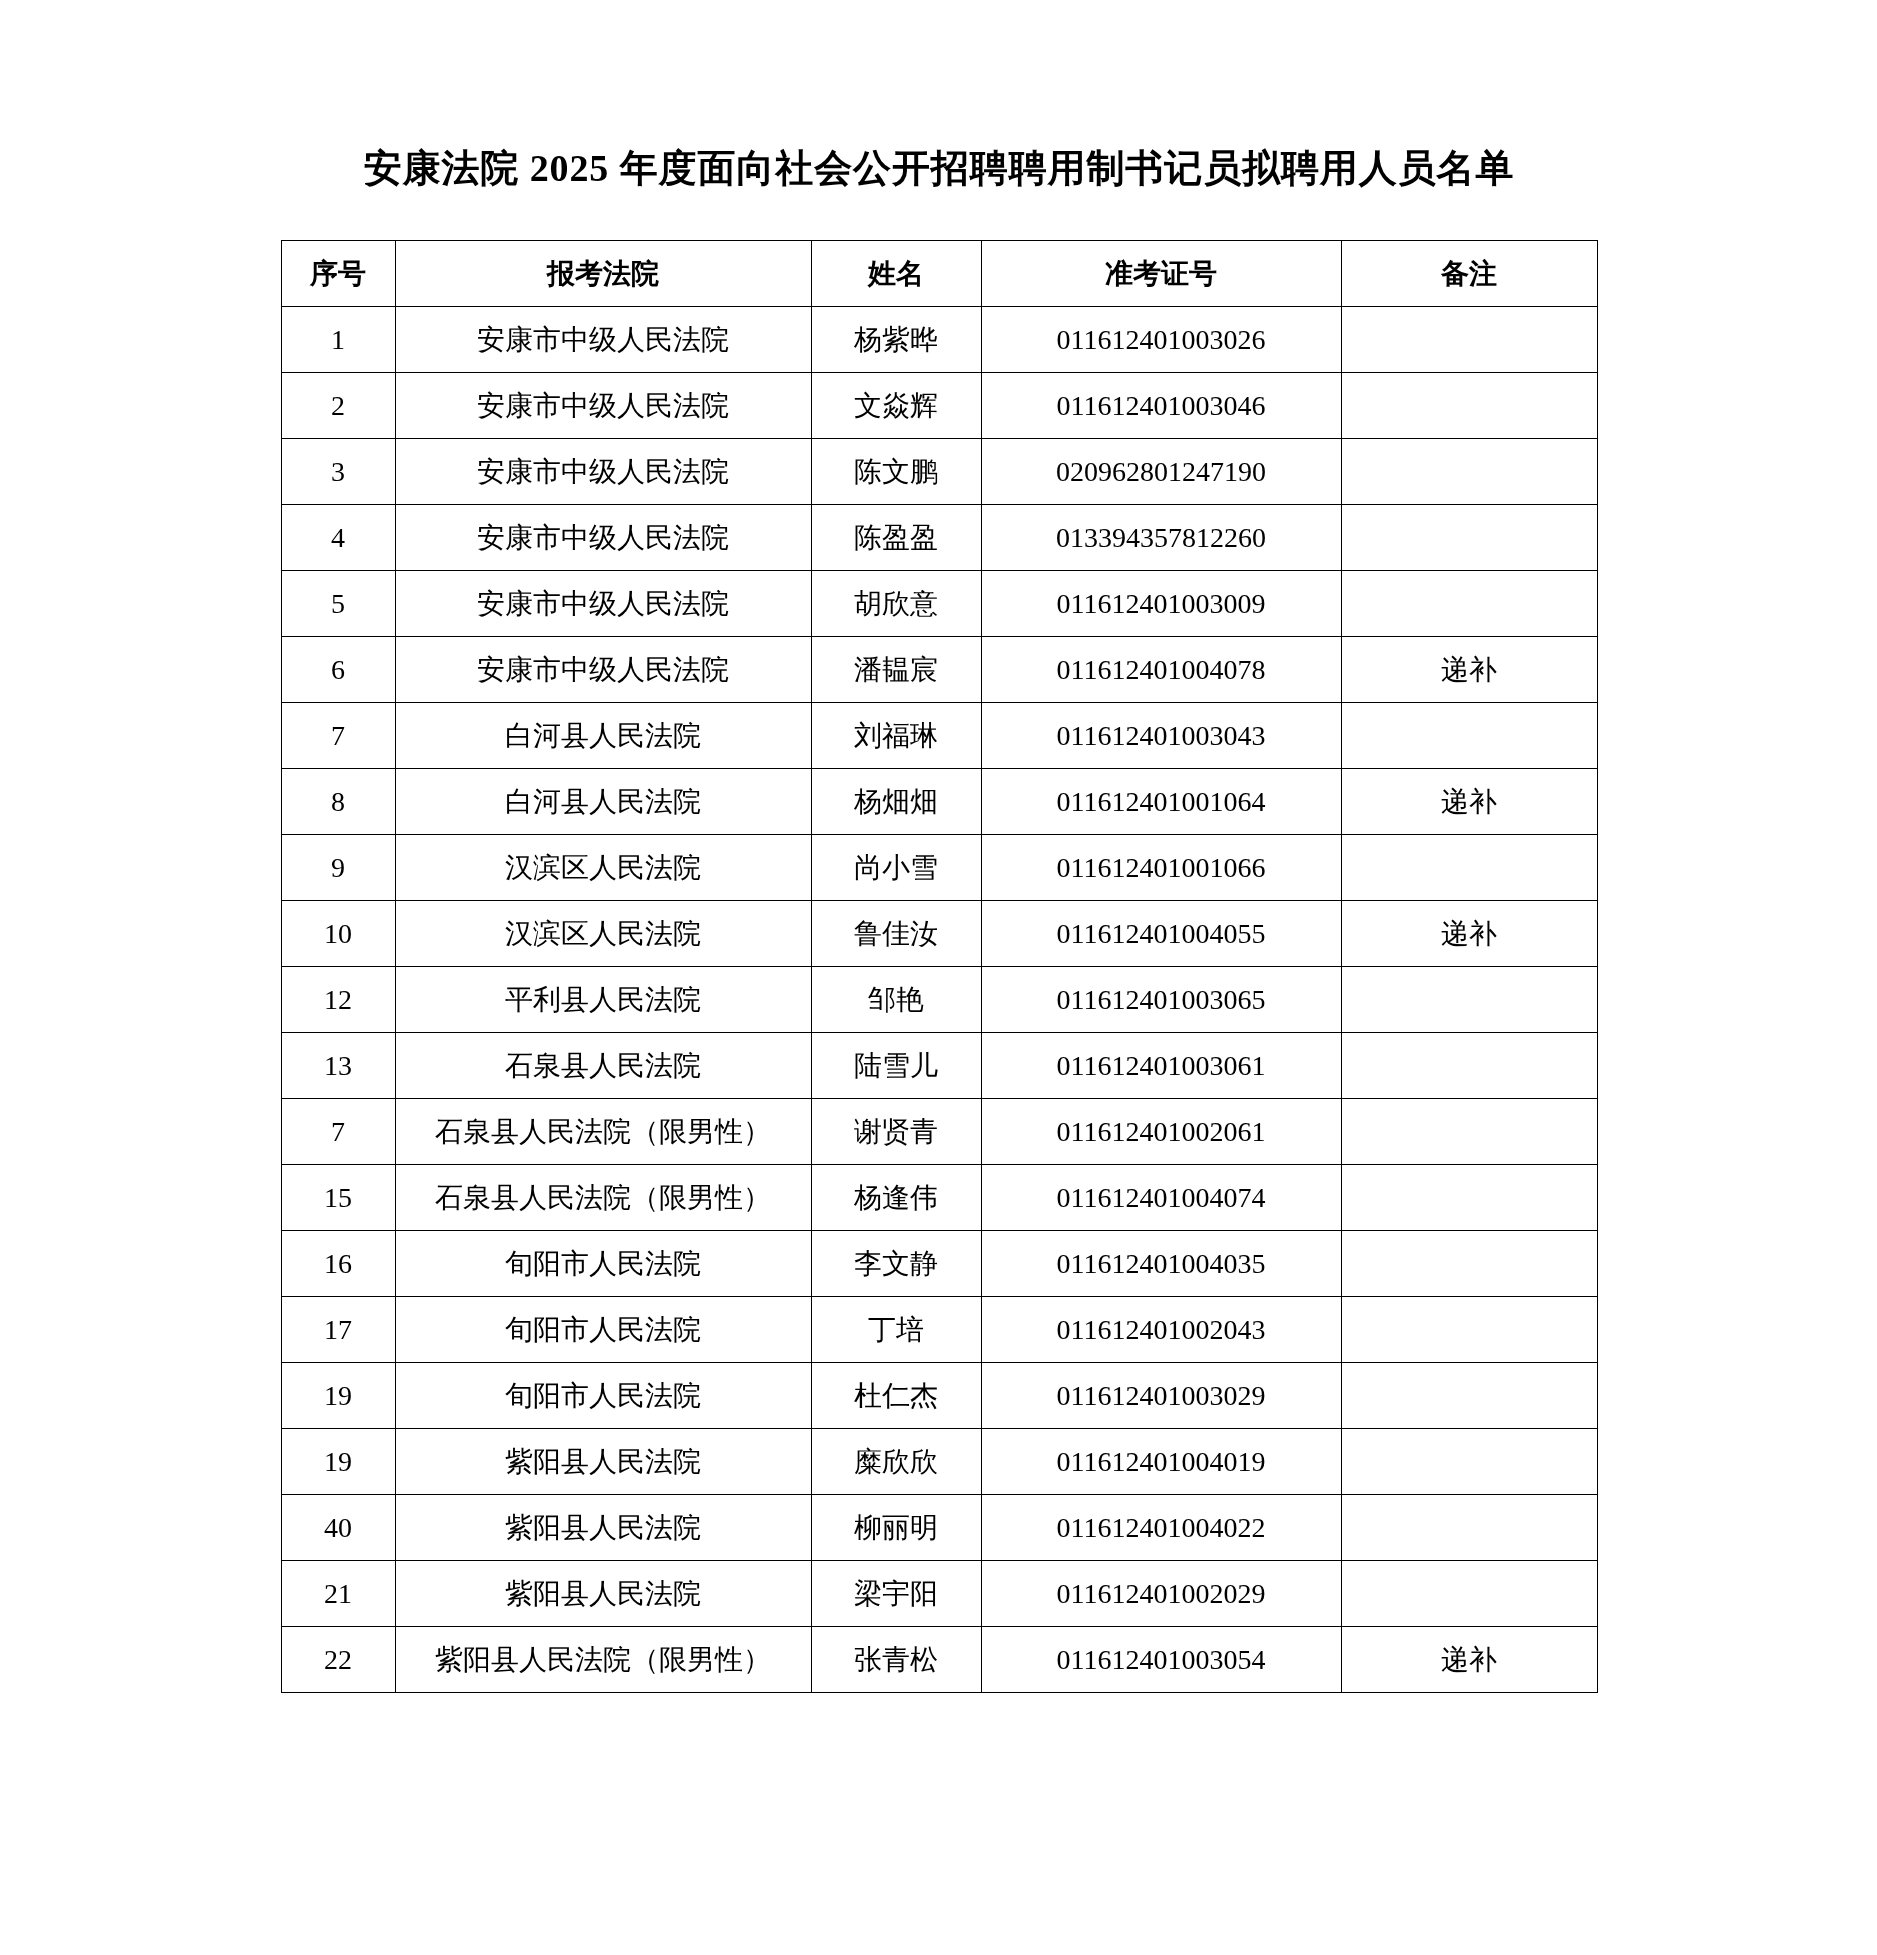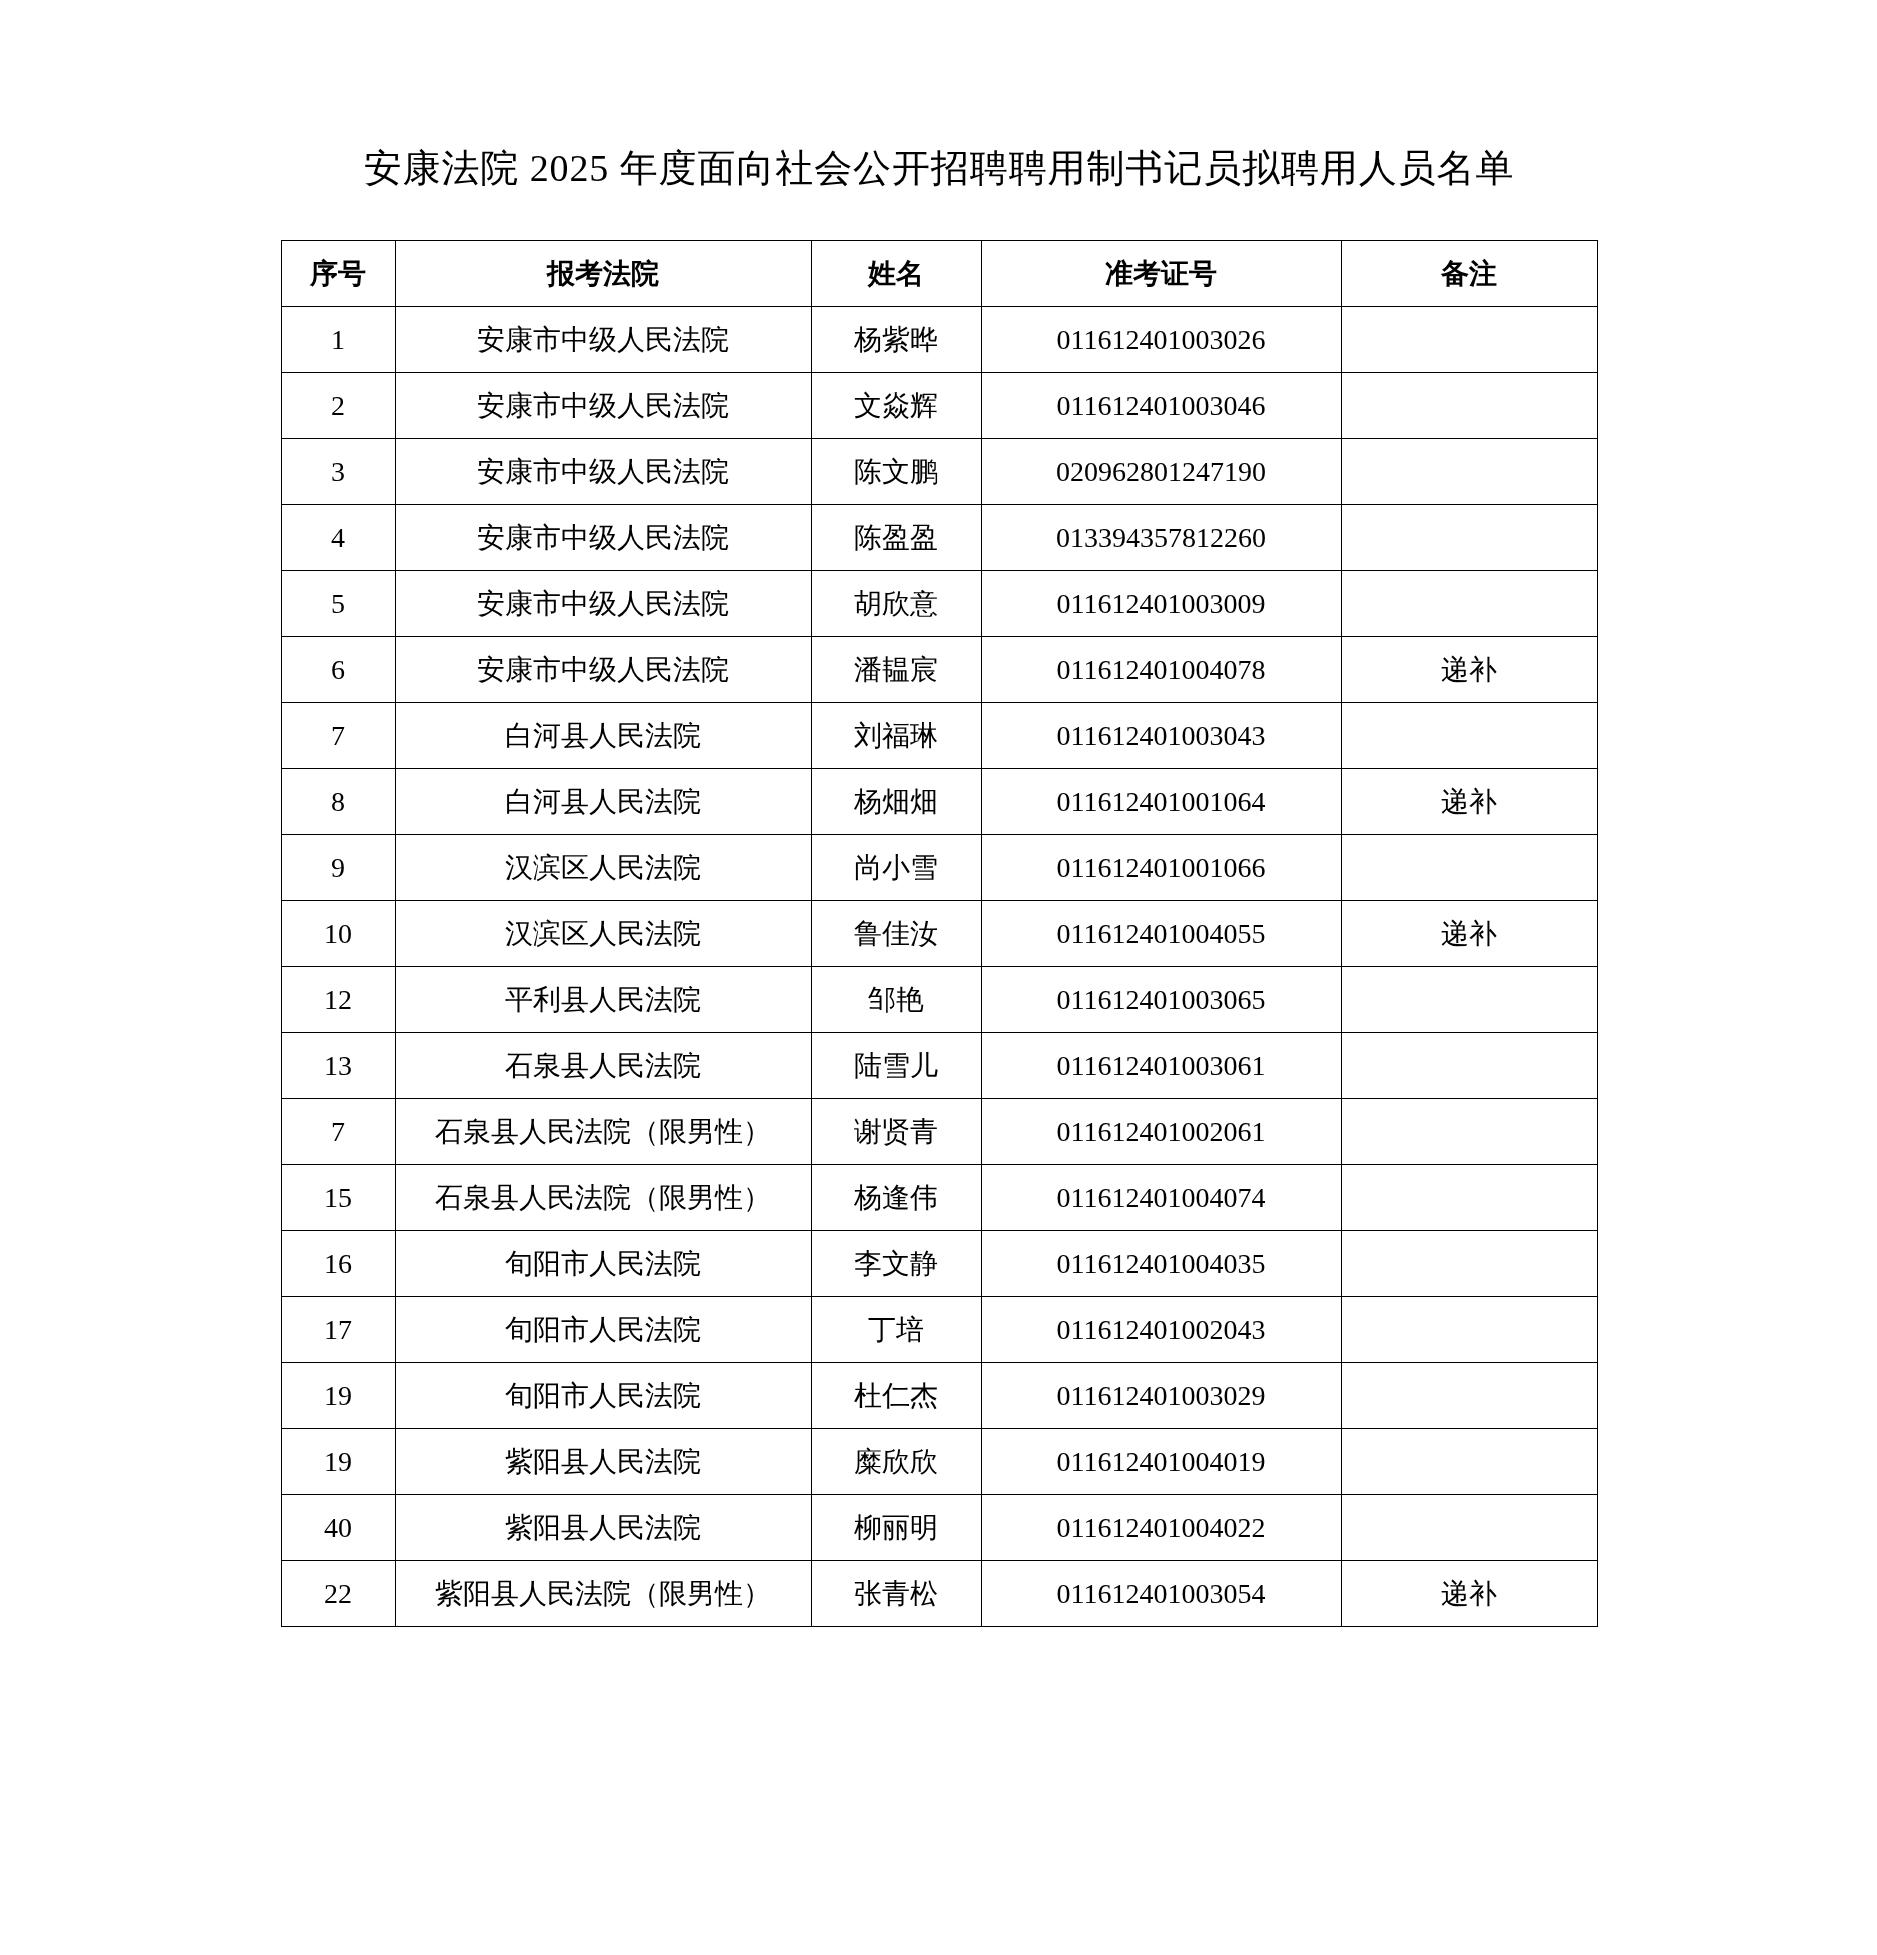--- a/index.html
+++ b/index.html
@@ -14,21 +14,21 @@
     color: #000000;
   }
   .page {
     width: 1878px;
     box-sizing: border-box;
     padding: 142px 0 0 0;
   }
   .doc-title {
     text-align: center;
     font-size: 38px;
-    font-weight: normal;
+    font-weight: bold;
     letter-spacing: 0.9px;
     margin: 0 auto 45px auto;
     width: 1325px;
     line-height: 1.4;
     font-family: "Liberation Serif", "DejaVu Serif", serif;
   }
   table.roster {
     border-collapse: collapse;
     margin: 12px auto;
     width: 1315px;
@@ -209,20 +209,27 @@
           <td></td>
         </tr>
         <tr>
           <td class="num">40</td>
           <td>紫阳县人民法院</td>
           <td>柳丽明</td>
           <td class="exam">011612401004022</td>
           <td></td>
         </tr>
         <tr>
+          <td class="num">21</td>
+          <td>紫阳县人民法院</td>
+          <td>梁宇阳</td>
+          <td class="exam">011612401002029</td>
+          <td></td>
+        </tr>
+        <tr>
           <td class="num">22</td>
           <td>紫阳县人民法院（限男性）</td>
           <td>张青松</td>
           <td class="exam">011612401003054</td>
           <td>递补</td>
         </tr>
       </tbody>
   </table>
 
 </div>

